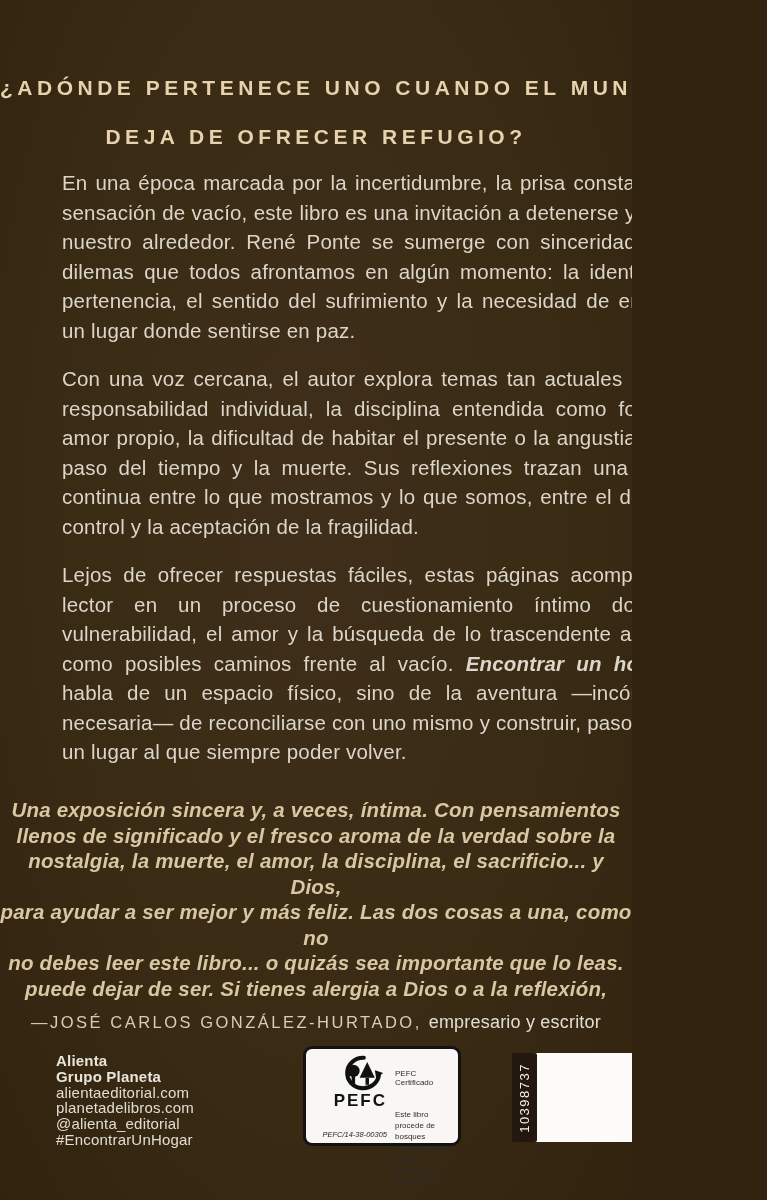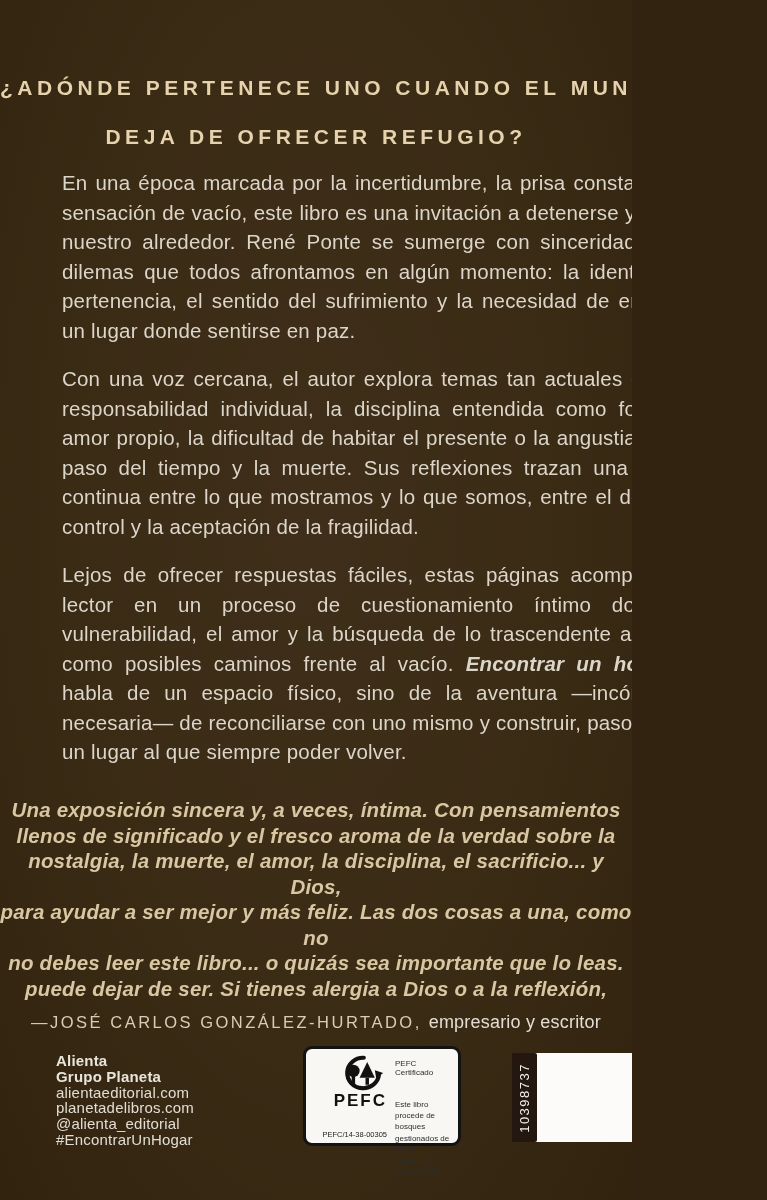--- a/index.html
+++ b/index.html
@@ -52,23 +52,23 @@
 
   
   .pefc-box{
     position:absolute;left:303px;top:1046px;width:158px;height:100px;
     background:#f8f7f4;border:3px solid #131313;border-radius:9px;
     box-sizing:border-box;display:flex;padding:5px 5px 4px 7px;
   }
   .pefc-left{width:74px;display:flex;flex-direction:column;align-items:flex-end;}
   .pefc-logo{margin-top:1px;}
   .pefc-word{font-weight:bold;font-size:17px;letter-spacing:2px;color:#111;line-height:1;margin-top:1px;}
-  .pefc-cert{font-size:7.5px;color:#1d1d1d;margin-top:21px;white-space:nowrap;}
+  .pefc-cert{font-size:7.5px;color:#1d1d1d;margin-top:21px;white-space:nowrap;font-style:italic;}
   .pefc-right{flex:1;padding-left:8px;font-size:8px;color:#2e2e2e;display:flex;flex-direction:column;text-align:left;}
-  .pefc-title{margin-top:5px;}
+  .pefc-title{margin-top:15px;}
   .pefc-desc{margin-top:22px;line-height:1.4;}
   .pefc-url{margin-top:auto;margin-bottom:5px;}
 
   
   .barcode-box{
     position:absolute;left:512px;top:1053px;width:182px;height:89px;
     background:#fcfbfa;border-radius:2px;display:flex;
   }
   .barcode-main{position:relative;flex:1;}
   .bars{

